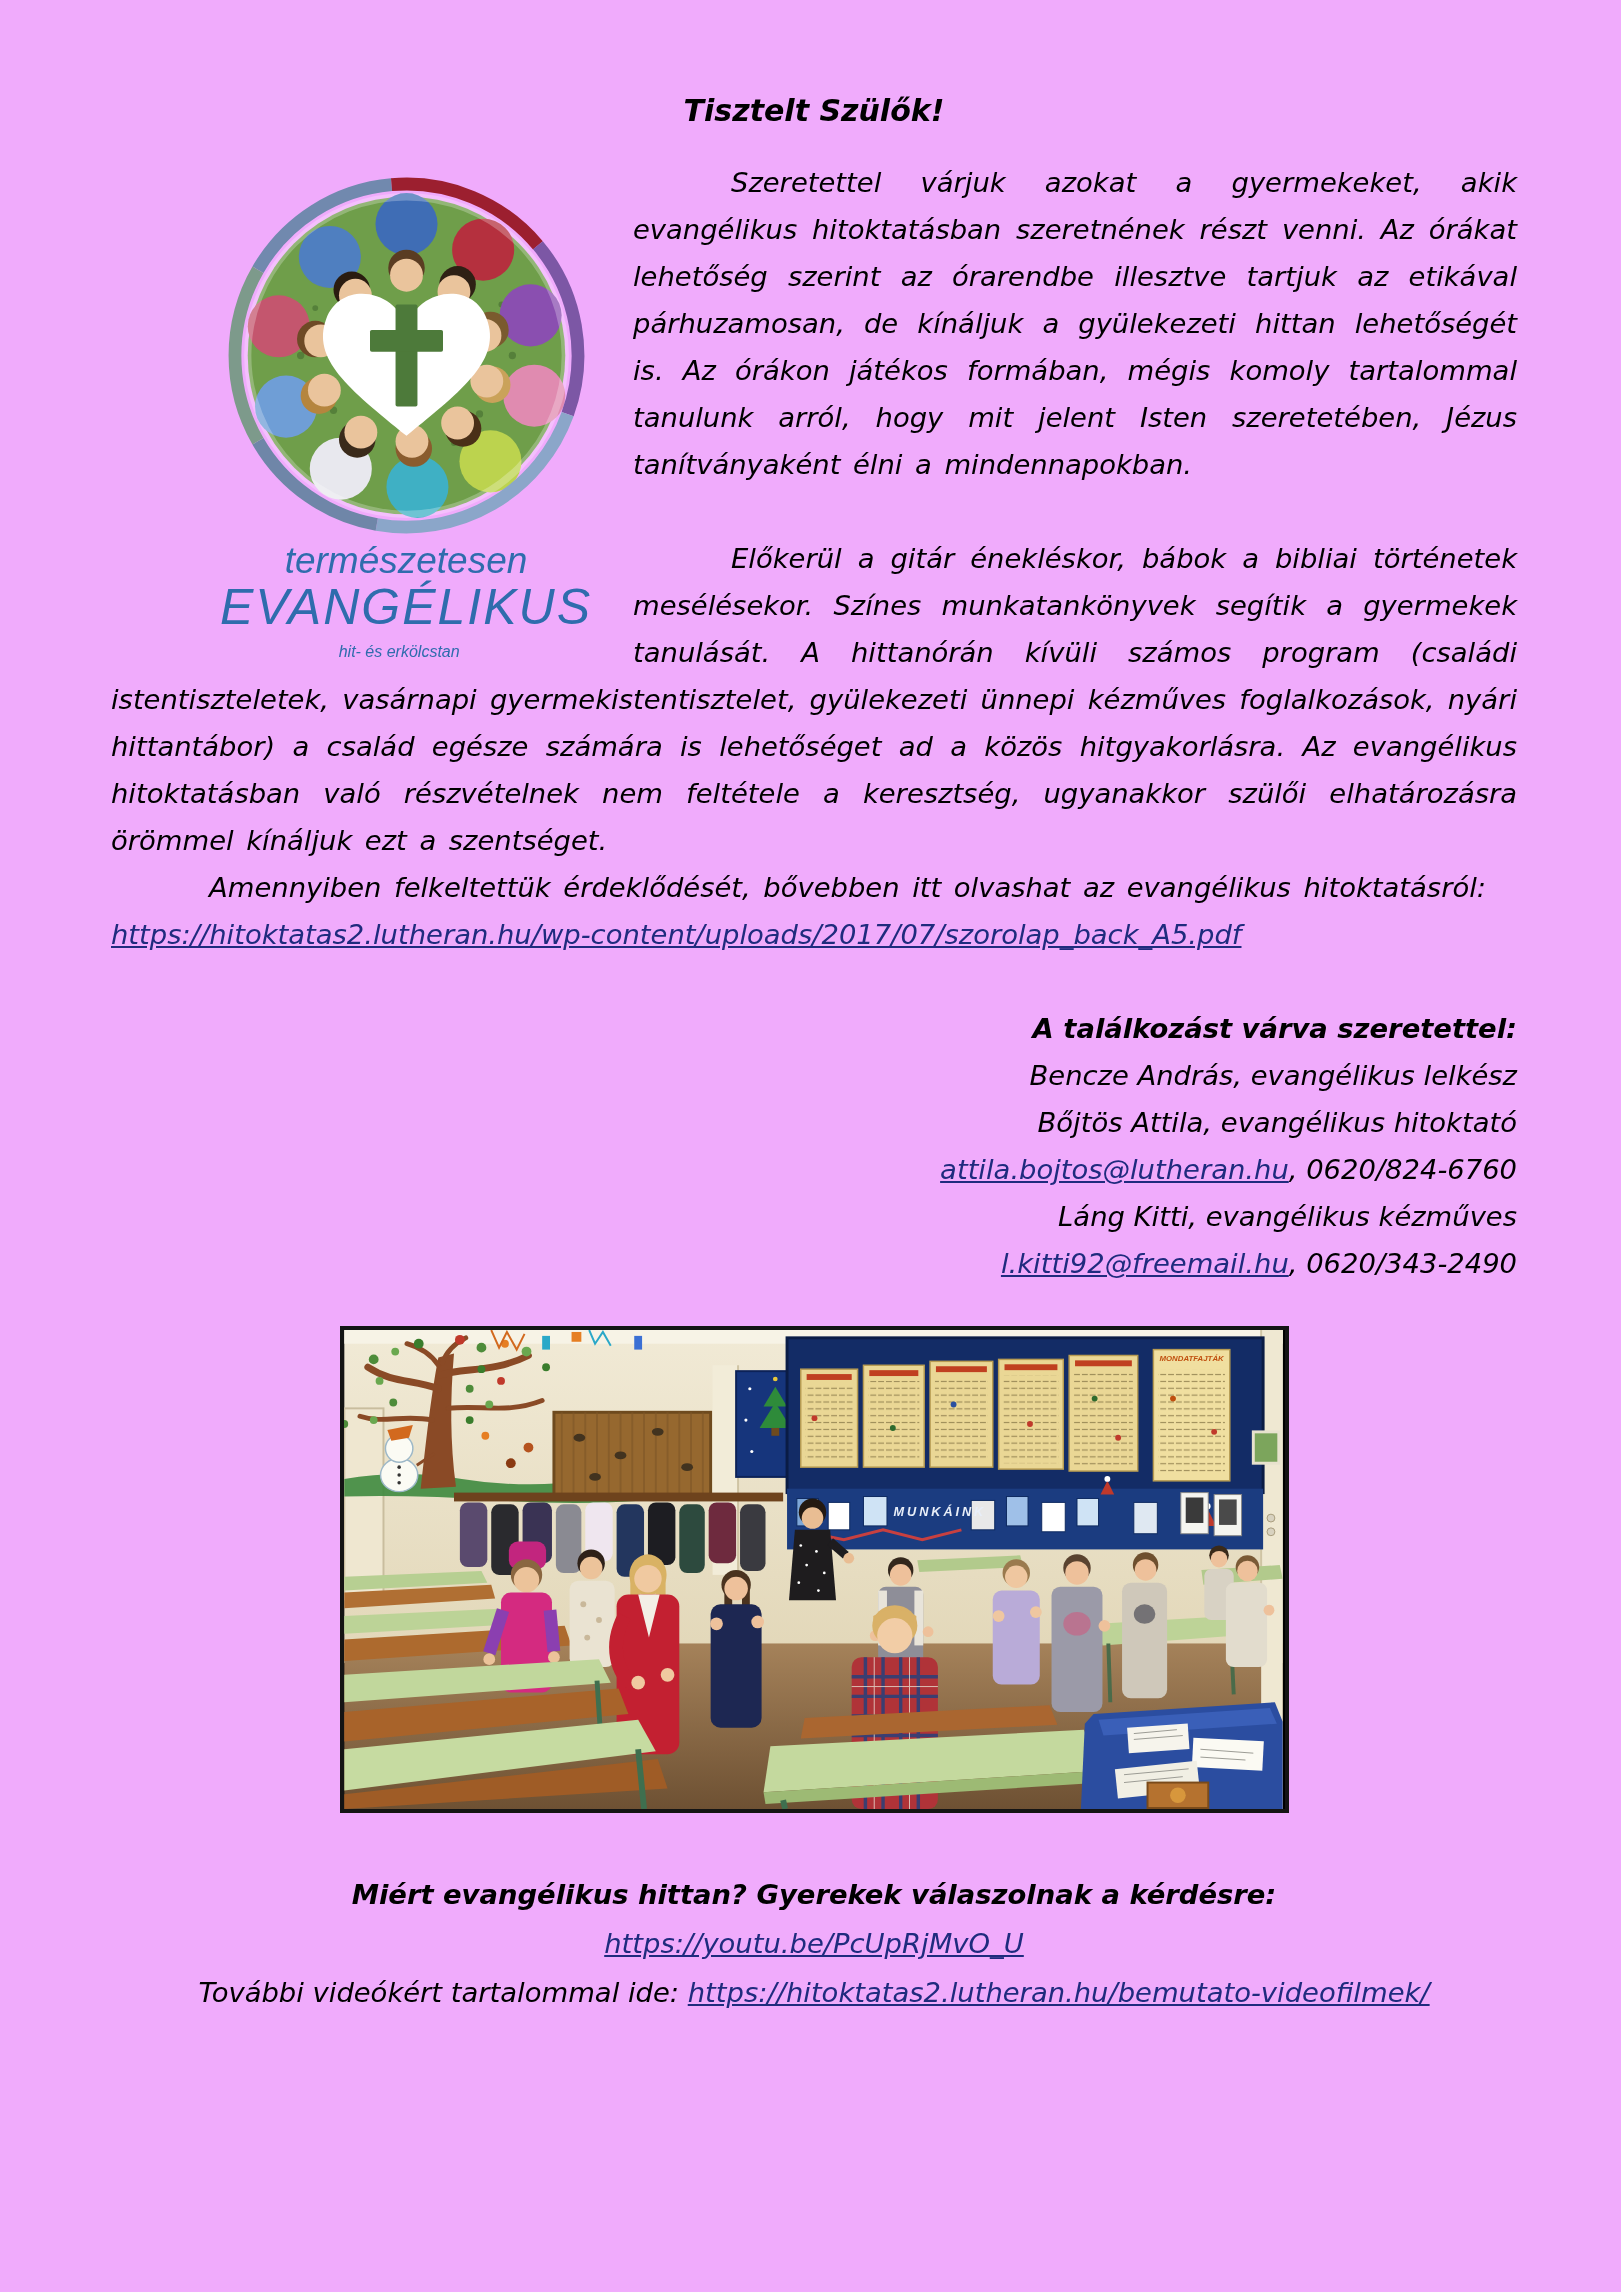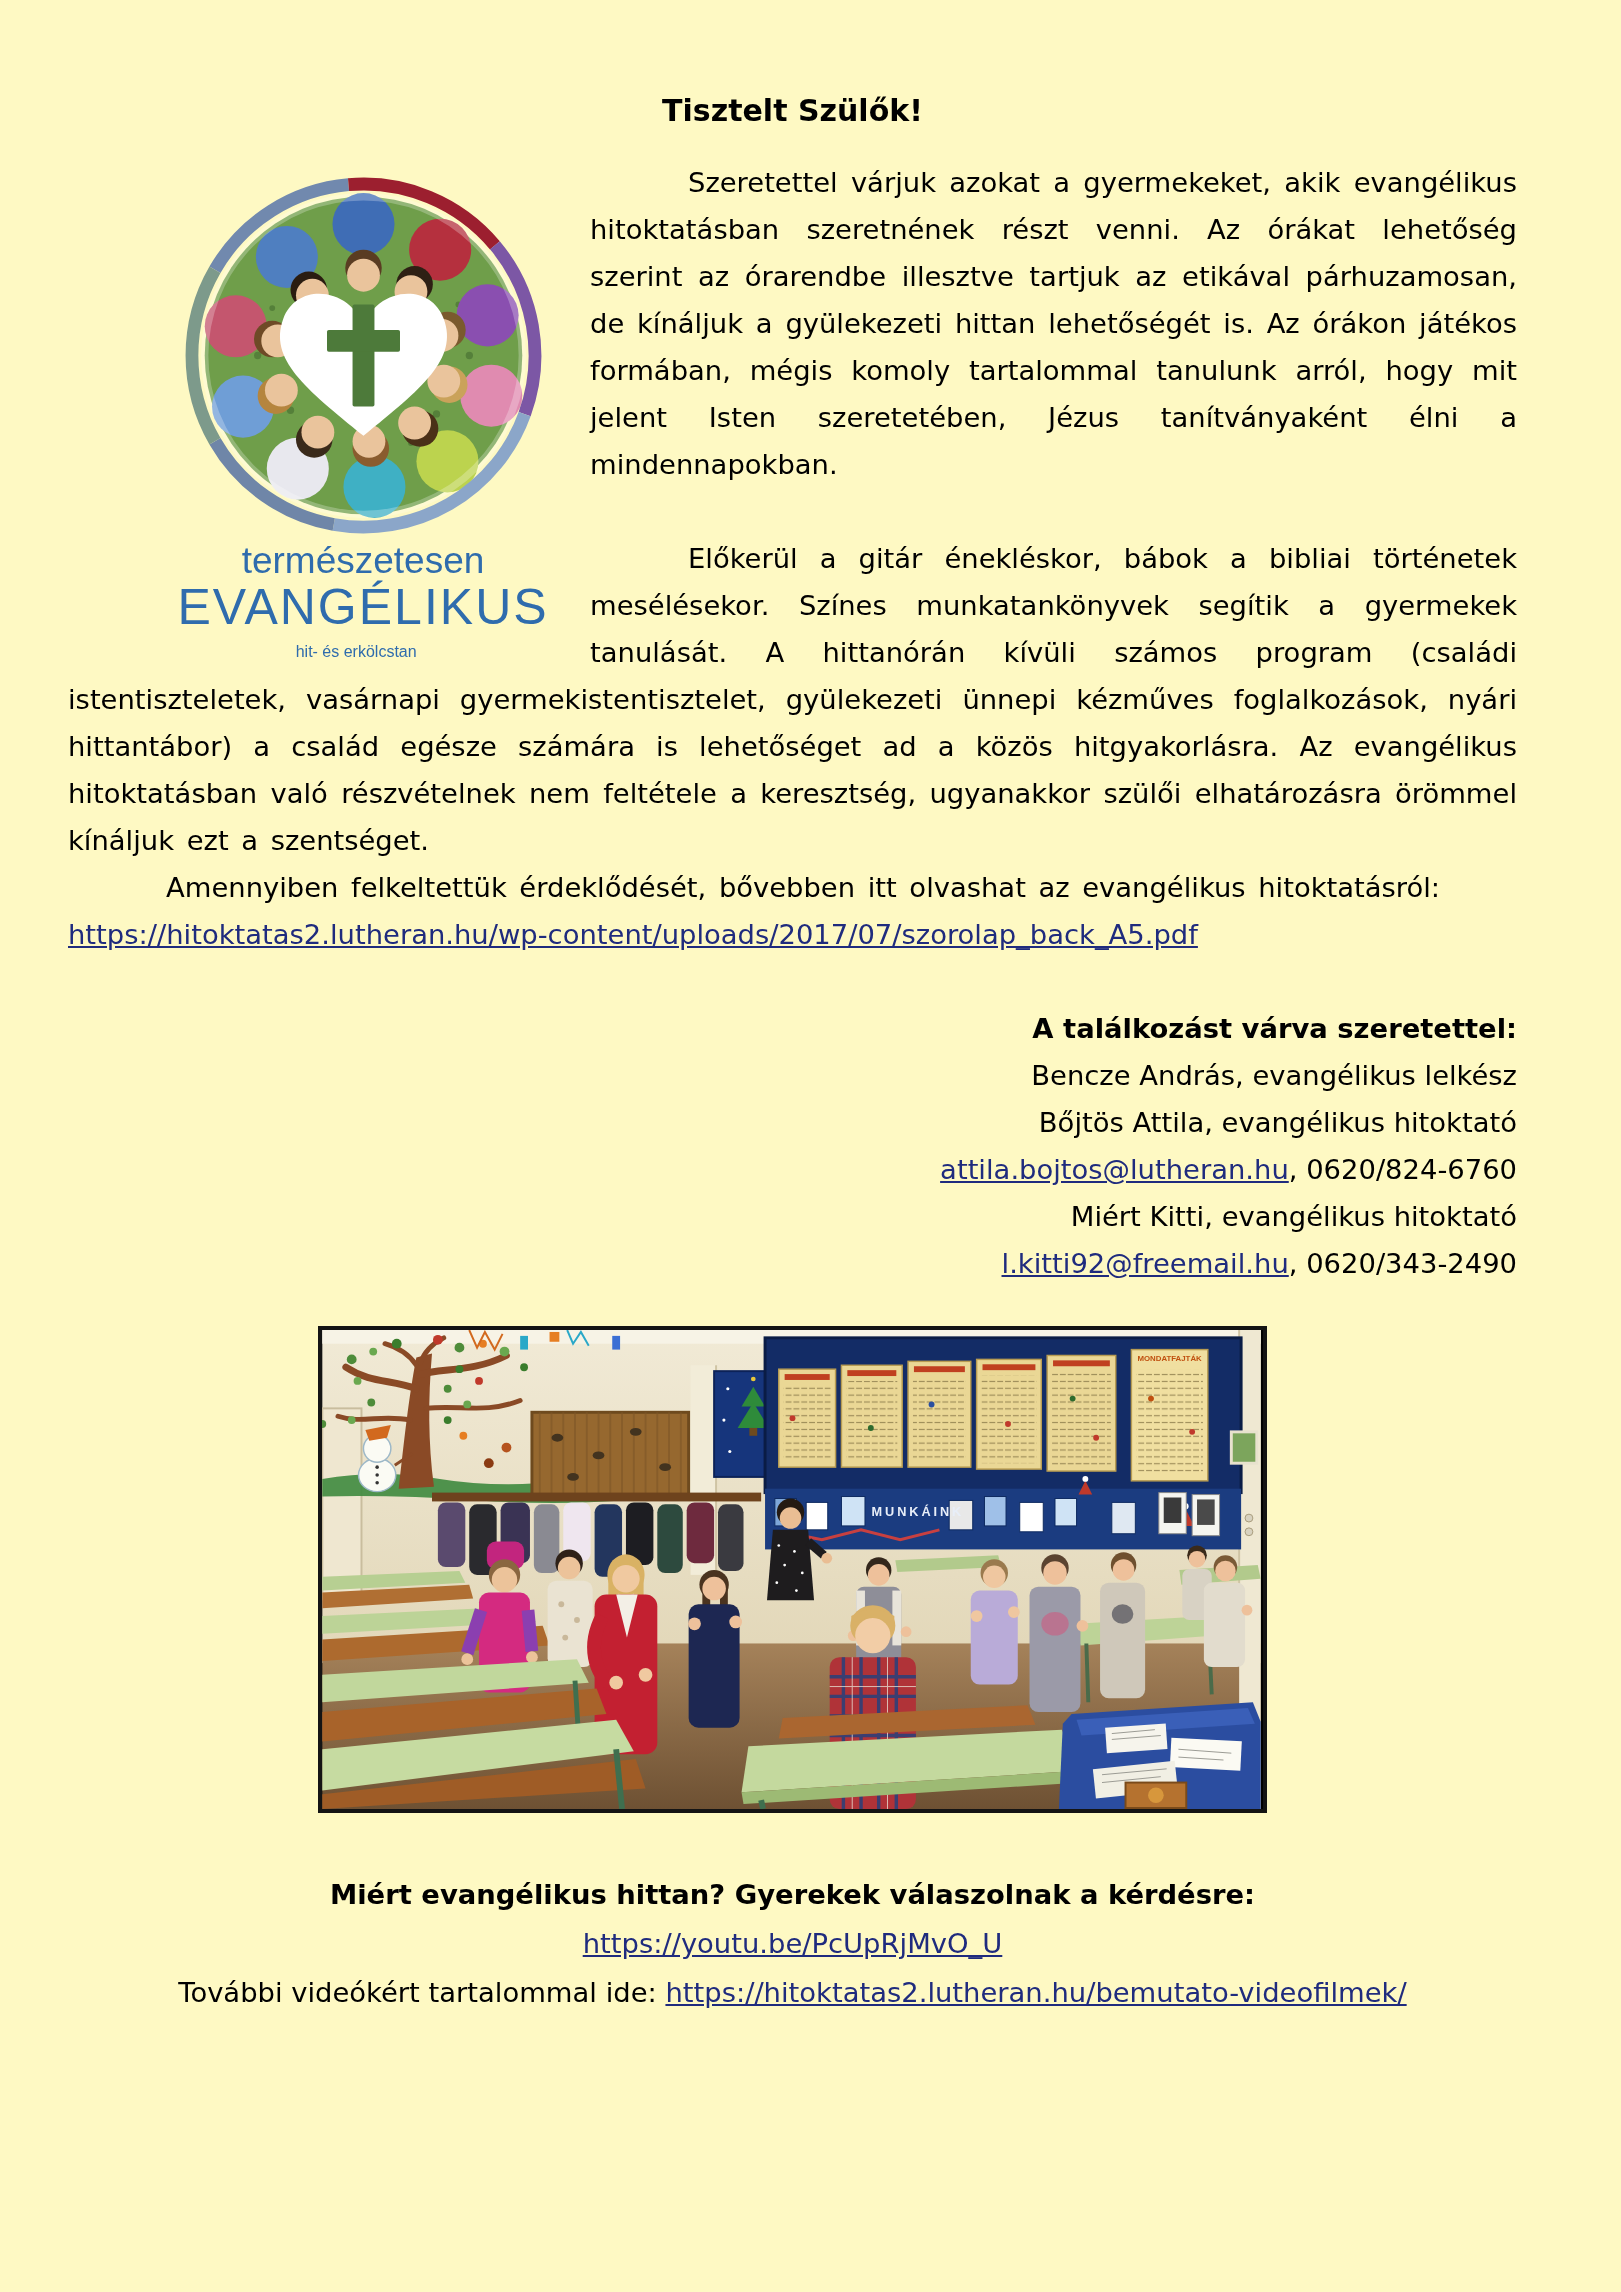--- a/index.html
+++ b/index.html
@@ -1,19 +1,19 @@
 <!DOCTYPE html>
 <html><head>
 <meta charset="utf-8">
 <style>
   html,body { margin:0; padding:0; background:#ffffff; }
   .page {
-    width:1621px; height:2293px; background:#fef9c3; overflow:hidden;
-    box-sizing:border-box; padding:93px 104px 0 68px;
-    font-family:"DejaVu Sans", sans-serif; color:#000; position:relative;
+    width:1621px; height:2293px; background:#f0abfc; overflow:hidden;
+    box-sizing:border-box; padding:93px 104px 0 111px;
+    font-family:"DejaVu Sans", sans-serif; color:#000; position:relative;font-style:italic;
   }
   .doc-title { text-align:center; font-weight:bold; font-size:30px; margin:0 0 31px 0; }
   .logo-float { float:left; width:522px; height:517px; }
   .logo-inner { margin-left:106px; width:378px; text-align:center; }
   .logo-circle { display:block; margin:13.7px auto 3.9px auto; }
   .logo-line1 { font-family:"Liberation Sans", sans-serif; color:#2f6cad; font-size:37px; line-height:1.05; }
   .logo-line2 { font-family:"Liberation Sans", sans-serif; color:#2f6cad; font-size:50px; letter-spacing:2px; line-height:1.1; }
   .logo-line3 { font-family:"Liberation Sans", sans-serif; color:#2f6cad; font-size:16px; text-align:center; padding-right:13.7px; margin-top:8px; }
   p.body-par { font-size:27.4px; line-height:47px; text-align:justify; text-indent:98px; margin:0; word-spacing:3.9px; }
   p.par-gap { margin-top:47px; }
@@ -118,21 +118,21 @@
     <span class="doc-link">https://hitoktatas2.lutheran.hu/wp-content/uploads/2017/07/szorolap_back_A5.pdf</span>
   </p>
 
   <div class="contact-block">
     <div class="contact-heading">A találkozást várva szeretettel:</div>
     <div>Bencze András, evangélikus lelkész</div>
     <div>Bőjtös Attila, evangélikus hitoktató</div>
     <div>
       <span class="doc-link">attila.bojtos@lutheran.hu</span><span>, </span><span>0620/824-6760</span>
     </div>
-    <div>Miért Kitti, evangélikus hitoktató</div>
+    <div>Láng Kitti, evangélikus kézműves</div>
     <div>
       <span class="doc-link">l.kitti92@freemail.hu</span><span>, </span><span>0620/343-2490</span>
     </div>
   </div>
 
   <div class="photo-wrap">
     <div class="photo-frame">
       <svg width="939" height="479" viewBox="0 0 958 489">
         <defs>
           <linearGradient id="wallGrad" x1="0" y1="0" x2="0" y2="1">

